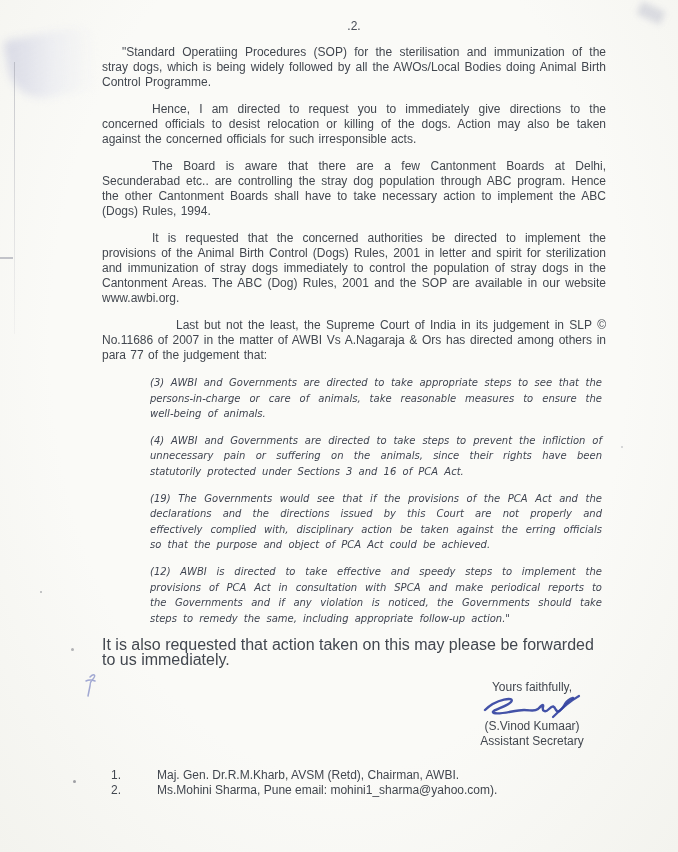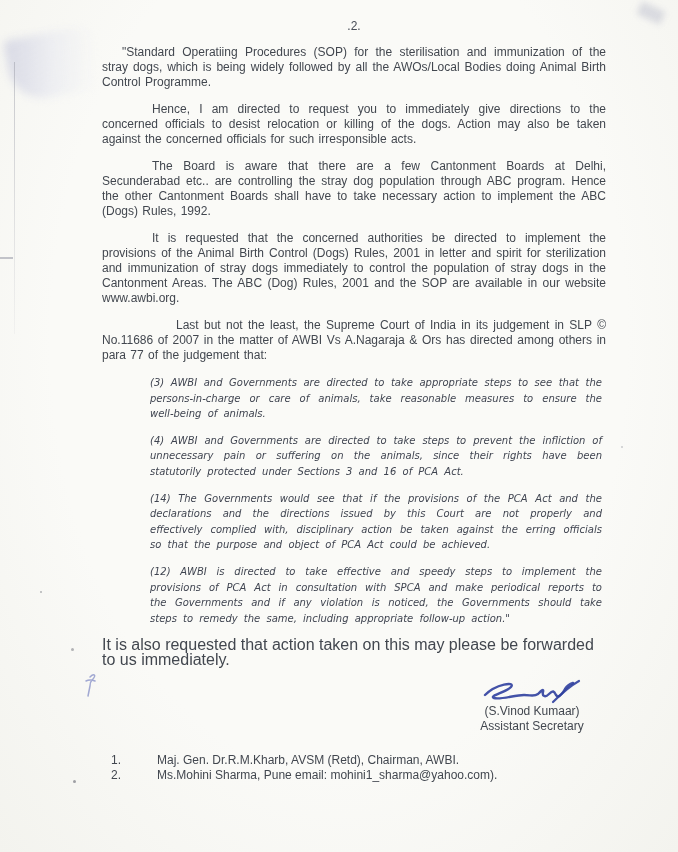--- a/index.html
+++ b/index.html
@@ -123,34 +123,35 @@
     </svg>
   </div>
 
   <div class="content">
     <div class="page-num">.2.</div>
 
     <p class="para indent-sm">"Standard Operatiing Procedures (SOP) for the sterilisation and immunization of the stray dogs, which is being widely followed by all the AWOs/Local Bodies doing Animal Birth Control Programme.</p>
 
     <p class="para indent-md">Hence, I am directed to request you to immediately give directions to the concerned officials to desist relocation or killing of the dogs. Action may also be taken against the concerned officials for such irresponsible acts.</p>
 
-    <p class="para indent-md">The Board is aware that there are a few Cantonment Boards at Delhi, Secunderabad etc.. are controlling the stray dog population through ABC program. Hence the other Cantonment Boards shall have to take necessary action to implement the ABC (Dogs) Rules, 1992.</p>
+    <p class="para indent-md">The Board is aware that there are a few Cantonment Boards at Delhi, Secunderabad etc.. are controlling the stray dog population through ABC program. Hence the other Cantonment Boards shall have to take necessary action to implement the ABC (Dogs) Rules, 1994.</p>
 
     <p class="para indent-md"><span>It is requested that the concerned authorities be directed to implement the provisions of the Animal Birth Control (Dogs) Rules, 2001 in letter and spirit for sterilization and immunization of stray dogs immediately to control the population of stray dogs in the Cantonment Areas. The ABC (Dog) Rules, 2001 and the SOP are available in our website </span><span class="weblink">www.awbi.org</span><span>.</span></p>
 
     <p class="para indent-lg">Last but not the least, the Supreme Court of India in its judgement in SLP © No.11686 of 2007 in the matter of AWBI Vs A.Nagaraja &amp; Ors has directed among others in para 77 of the judgement that:</p>
 
     <blockquote class="court">(3) AWBI and Governments are directed to take appropriate steps to see that the persons-in-charge or care of animals, take reasonable measures to ensure the well-being of animals.</blockquote>
     <blockquote class="court">(4) AWBI and Governments are directed to take steps to prevent the infliction of unnecessary pain or suffering on the animals, since their rights have been statutorily protected under Sections 3 and 16 of PCA Act.</blockquote>
-    <blockquote class="court">(14) The Governments would see that if the provisions of the PCA Act and the declarations and the directions issued by this Court are not properly and effectively complied with, disciplinary action be taken against the erring officials so that the purpose and object of PCA Act could be achieved.</blockquote>
+    <blockquote class="court">(19) The Governments would see that if the provisions of the PCA Act and the declarations and the directions issued by this Court are not properly and effectively complied with, disciplinary action be taken against the erring officials so that the purpose and object of PCA Act could be achieved.</blockquote>
     <blockquote class="court">(12) AWBI is directed to take effective and speedy steps to implement the provisions of PCA Act in consultation with SPCA and make periodical reports to the Governments and if any violation is noticed, the Governments should take steps to remedy the same, including appropriate follow-up action."</blockquote>
 
     <p class="closing">It is also requested that action taken on this may please be forwarded to us immediately.</p>
 
     <div class="sign-block">
+      <div class="valediction">Yours faithfully,</div>
       <svg class="signature-svg" width="104" height="28" viewBox="0 0 104 28">
         <path d="M5 16 C16 5 36 2 31 8 C27 13 8 17 14 19 C20 21 35 16 44 16 C51 16 54 18 58 15 C61 12 64 9 63 13 C62 17 65 19 69 15 C73 11 74 12 76 16 C78 19 81 17 85 10 C87 7 90 5 93 4" fill="none" stroke="#2f3f9e" stroke-width="2.4" stroke-linecap="round" opacity="0.9"></path>
         <path d="M73 23 C80 16 90 7 99 2" fill="none" stroke="#2f3f9e" stroke-width="2.2" stroke-linecap="round" opacity="0.9"></path>
       </svg>
       <div class="sign-name">(S.Vinod Kumaar)</div>
       <div class="sign-title">Assistant Secretary</div>
     </div>
 
     <div class="copy-block">
       <div class="copy-item">

